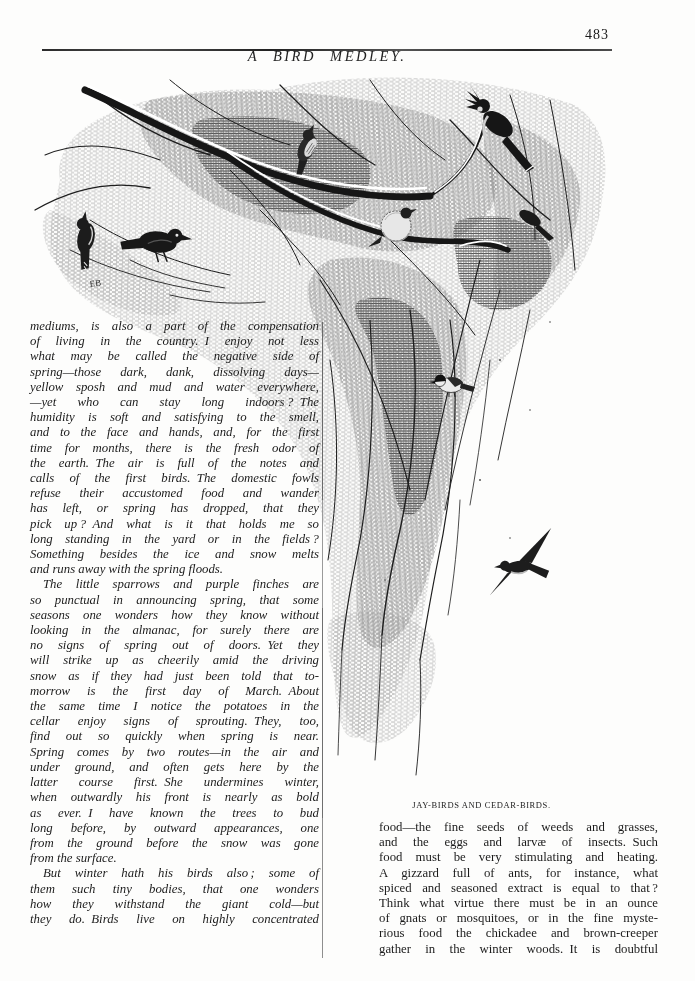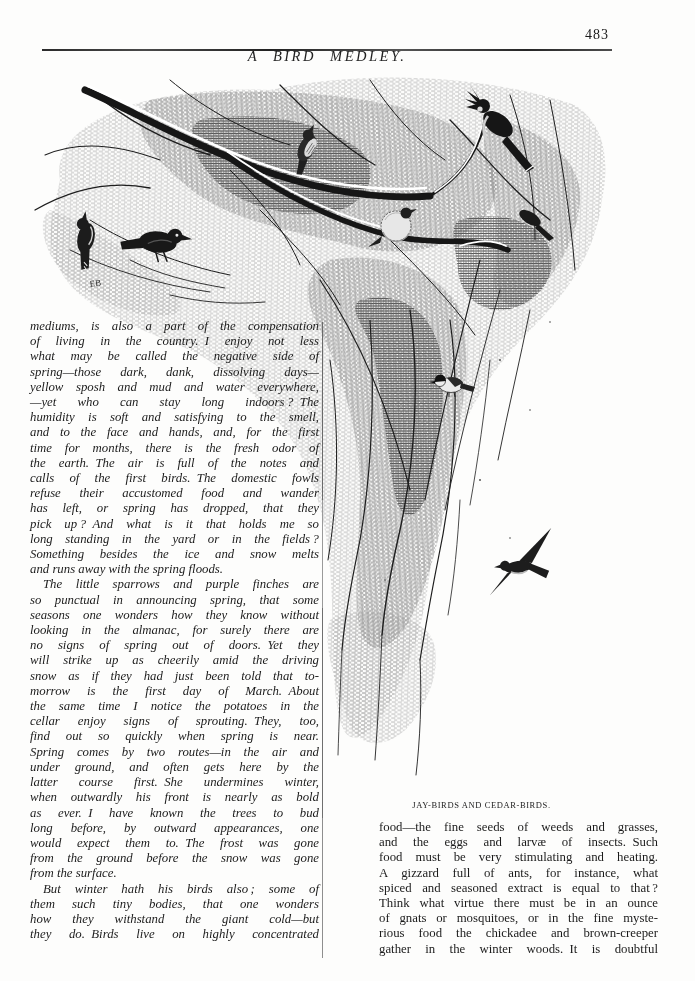--- a/index.html
+++ b/index.html
@@ -225,21 +225,20 @@
         <div class="line">morrow is the first day of March. About</div>
         <div class="line">the same time I notice the potatoes in the</div>
         <div class="line">cellar enjoy signs of sprouting. They, too,</div>
         <div class="line">find out so quickly when spring is near.</div>
         <div class="line">Spring comes by two routes—in the air and</div>
         <div class="line">under ground, and often gets here by the</div>
         <div class="line">latter course first. She undermines winter,</div>
         <div class="line">when outwardly his front is nearly as bold</div>
         <div class="line">as ever. I have known the trees to bud</div>
         <div class="line">long before, by outward appearances, one</div>
-        <div class="line">would expect them to. The frost was gone</div>
         <div class="line">from the ground before the snow was gone</div>
         <div class="line last">from the surface.</div>
       </div>
       <div class="para">
         <div class="line indent">But winter hath his birds also ; some of</div>
         <div class="line">them such tiny bodies, that one wonders</div>
         <div class="line">how they withstand the giant cold—but</div>
         <div class="line">they do. Birds live on highly concentrated</div>
       </div>
     </div>

